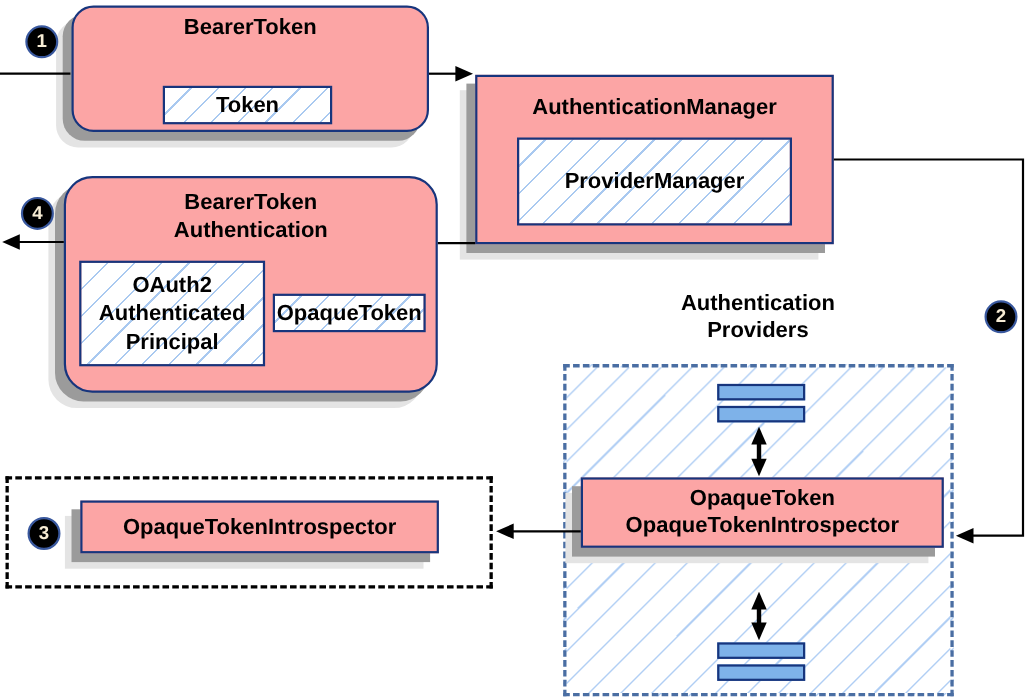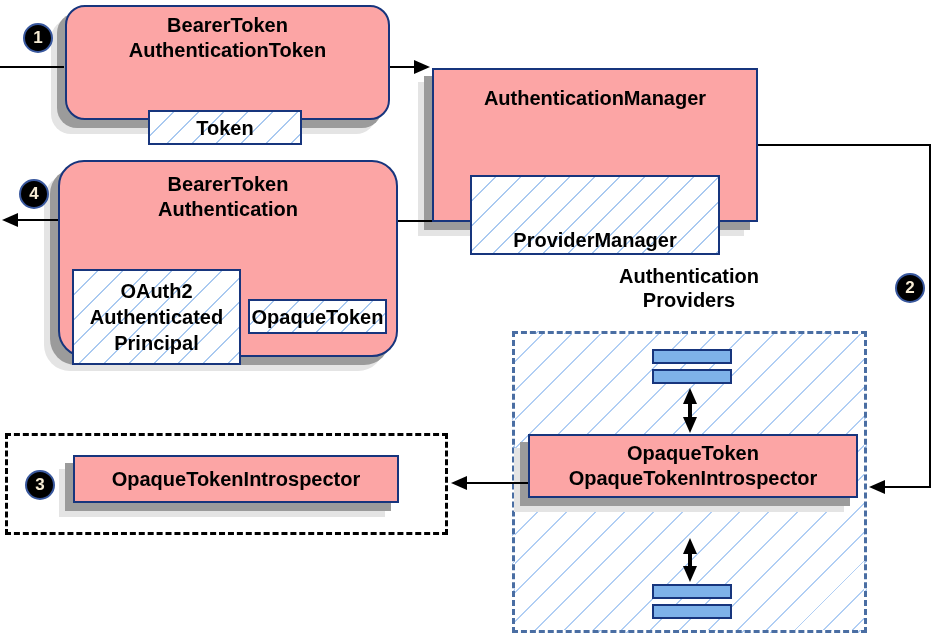--- a/index.html
+++ b/index.html
@@ -41,21 +41,20 @@
     border: 2px solid #17357D;
     box-sizing: border-box;
     display: flex;
     flex-direction: column;
     align-items: center;
     justify-content: center;
     text-align: center;
     font-size: 20px;
     line-height: 26px;
     z-index: 3;
-    margin-top: 32px;
   }
 
   
   .providers-container {
     position: absolute;
     left: 512px; top: 331px;
     width: 355px; height: 302px;
     box-sizing: border-box;
     border: 3px dashed #4a6ea3;
     background: repeating-linear-gradient(135deg, #ffffff 0 19px, #b0cef4 19px 20.4px);
@@ -135,30 +134,29 @@
   </div>
   <div class="num" style="left:25px; top:470px;">
     <span>3</span>
   </div>
   <div class="num" style="left:19px; top:179px;">
     <span>4</span>
   </div>
 
   <div class="blue-box rounded-md shadow pad-t6" style="left:65px; top:5px; width:325px; height:115px;">
     <span>BearerToken</span>
-    <span>AuthenticationToken</span>
   </div>
   <div class="hatch-box" style="left:148px; top:78px; width:154px; height:35px;">
     <span>Token</span>
   </div>
 
   <div class="blue-box shadow pad-t16" style="left:432px; top:68px; width:326px; height:154px;">
     <span>AuthenticationManager</span>
   </div>
-  <div class="hatch-box" style="left:470px; top:143px; width:250px; height:80px;justify-content:flex-end;">
+  <div class="hatch-box" style="left:470px; top:125px; width:250px; height:80px;">
     <span>ProviderManager</span>
   </div>
 
   <div class="blue-box rounded-lg shadow pad-t10" style="left:58px; top:160px; width:340px; height:197px;">
     <span>BearerToken</span>
     <span>Authentication</span>
   </div>
   <div class="hatch-box" style="left:72px; top:237px; width:169px; height:96px;">
     <span>OAuth2</span>
     <span>Authenticated</span>

